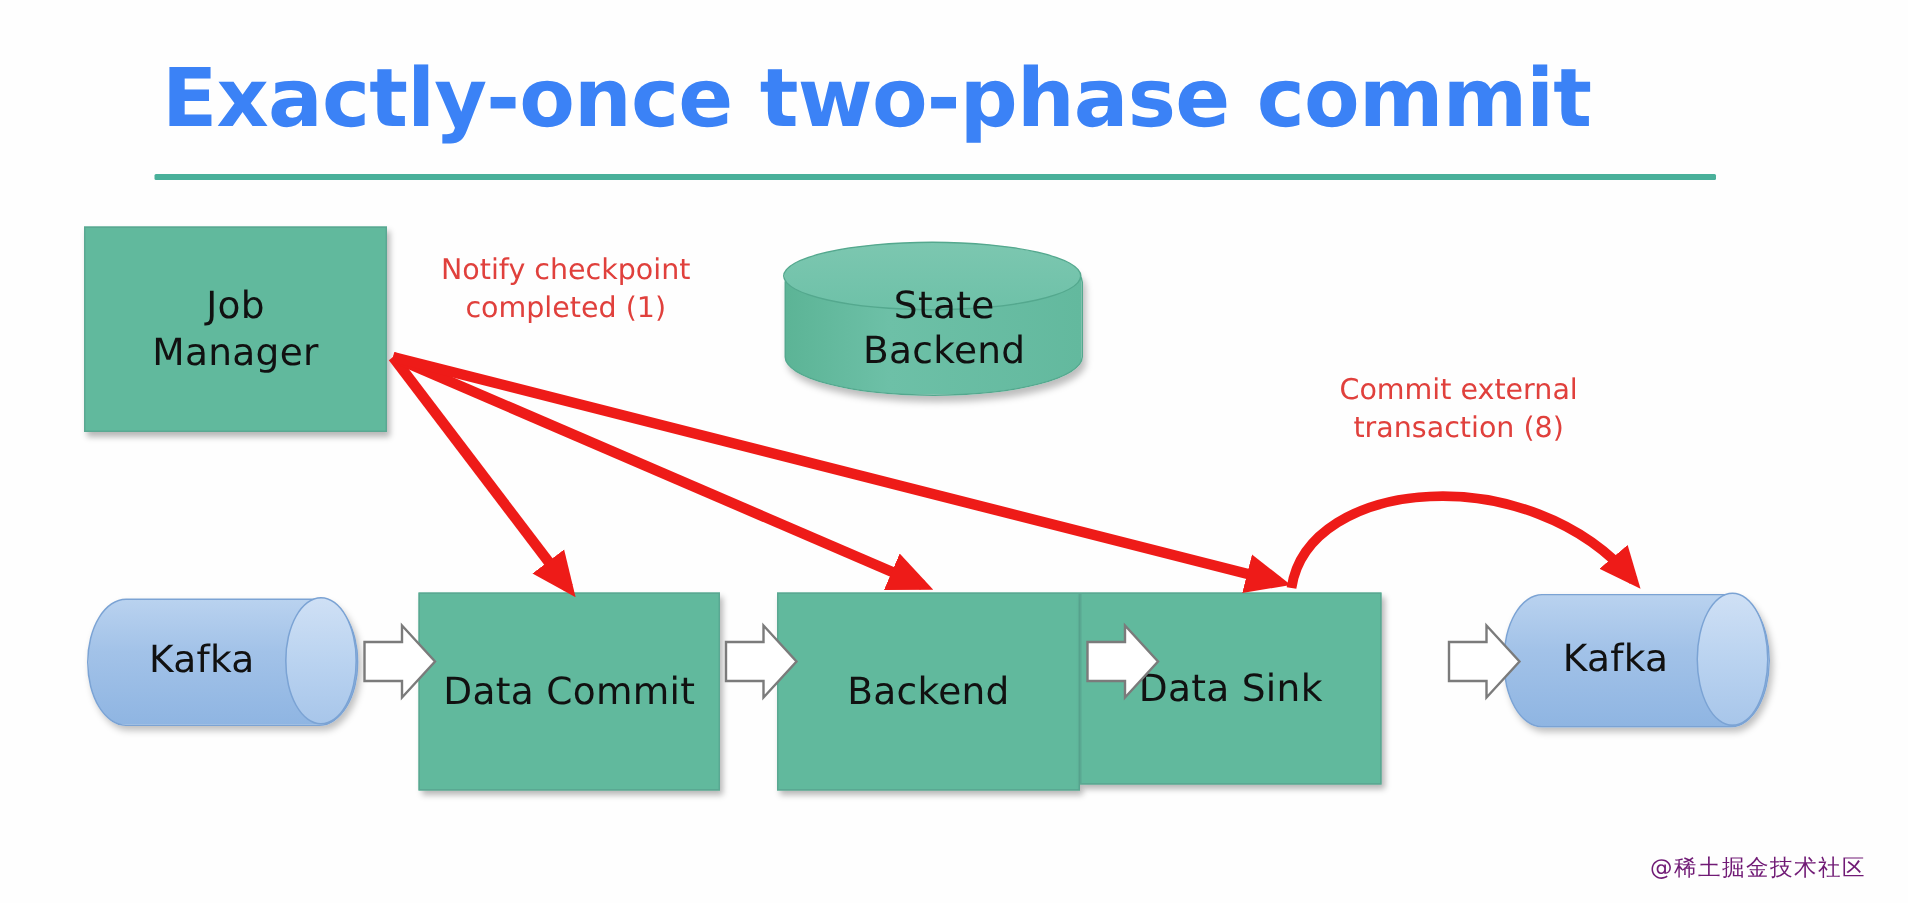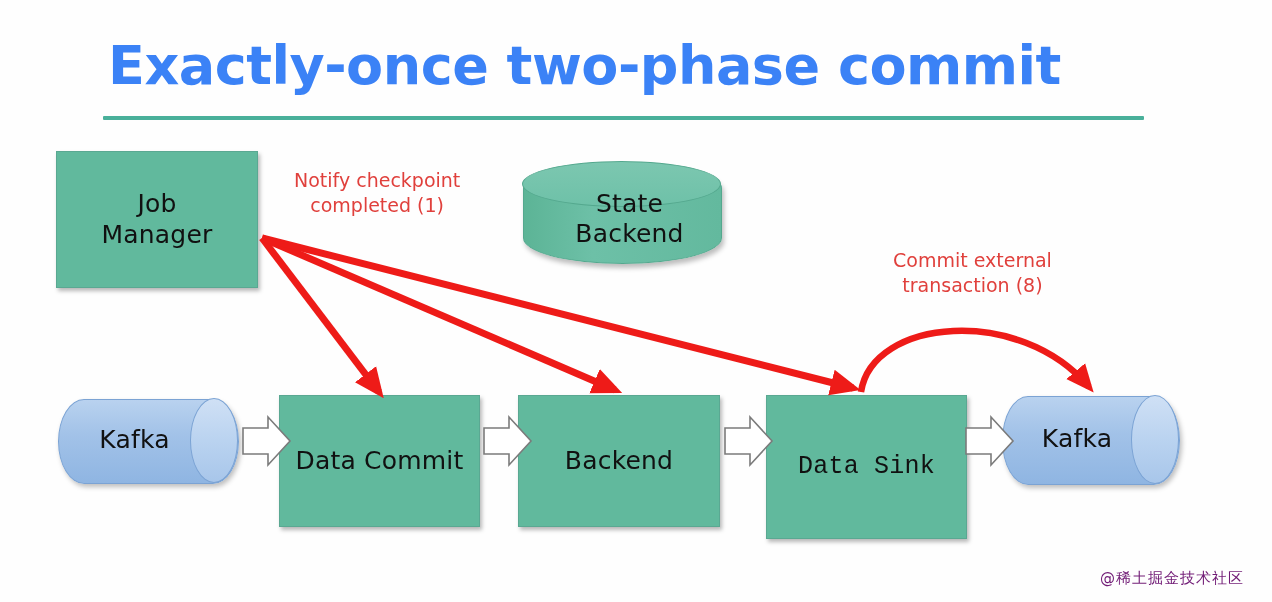--- a/index.html
+++ b/index.html
@@ -194,21 +194,21 @@
   </div>
 
   <div class="node rect-node" style="left:279px; top:395px; width:201px; height:132px;">
     <span class="node-label">Data Commit</span>
   </div>
 
   <div class="node rect-node" style="left:518px; top:395px; width:202px; height:132px;">
     <span class="node-label">Backend</span>
   </div>
 
-  <div class="node rect-node" style="left:766px; top:395px; width:201px; height:144px;font-family:Liberation Mono, monospace;">
+  <div class="node rect-node" style="left:720px; top:395px; width:201px; height:128px;">
     <span class="node-label">Data Sink</span>
   </div>
 
   <div class="node cyl-h" style="left:1002px; top:396px; width:176px; height:87px;">
     <span class="cyl-body"></span>
     <span class="cyl-cap"></span>
     <span class="node-label" style="margin-right:26px;">Kafka</span>
   </div>
 
   <svg id="arrow-layer" class="layer" viewBox="0 0 1272 602" xmlns="http://www.w3.org/2000/svg">

